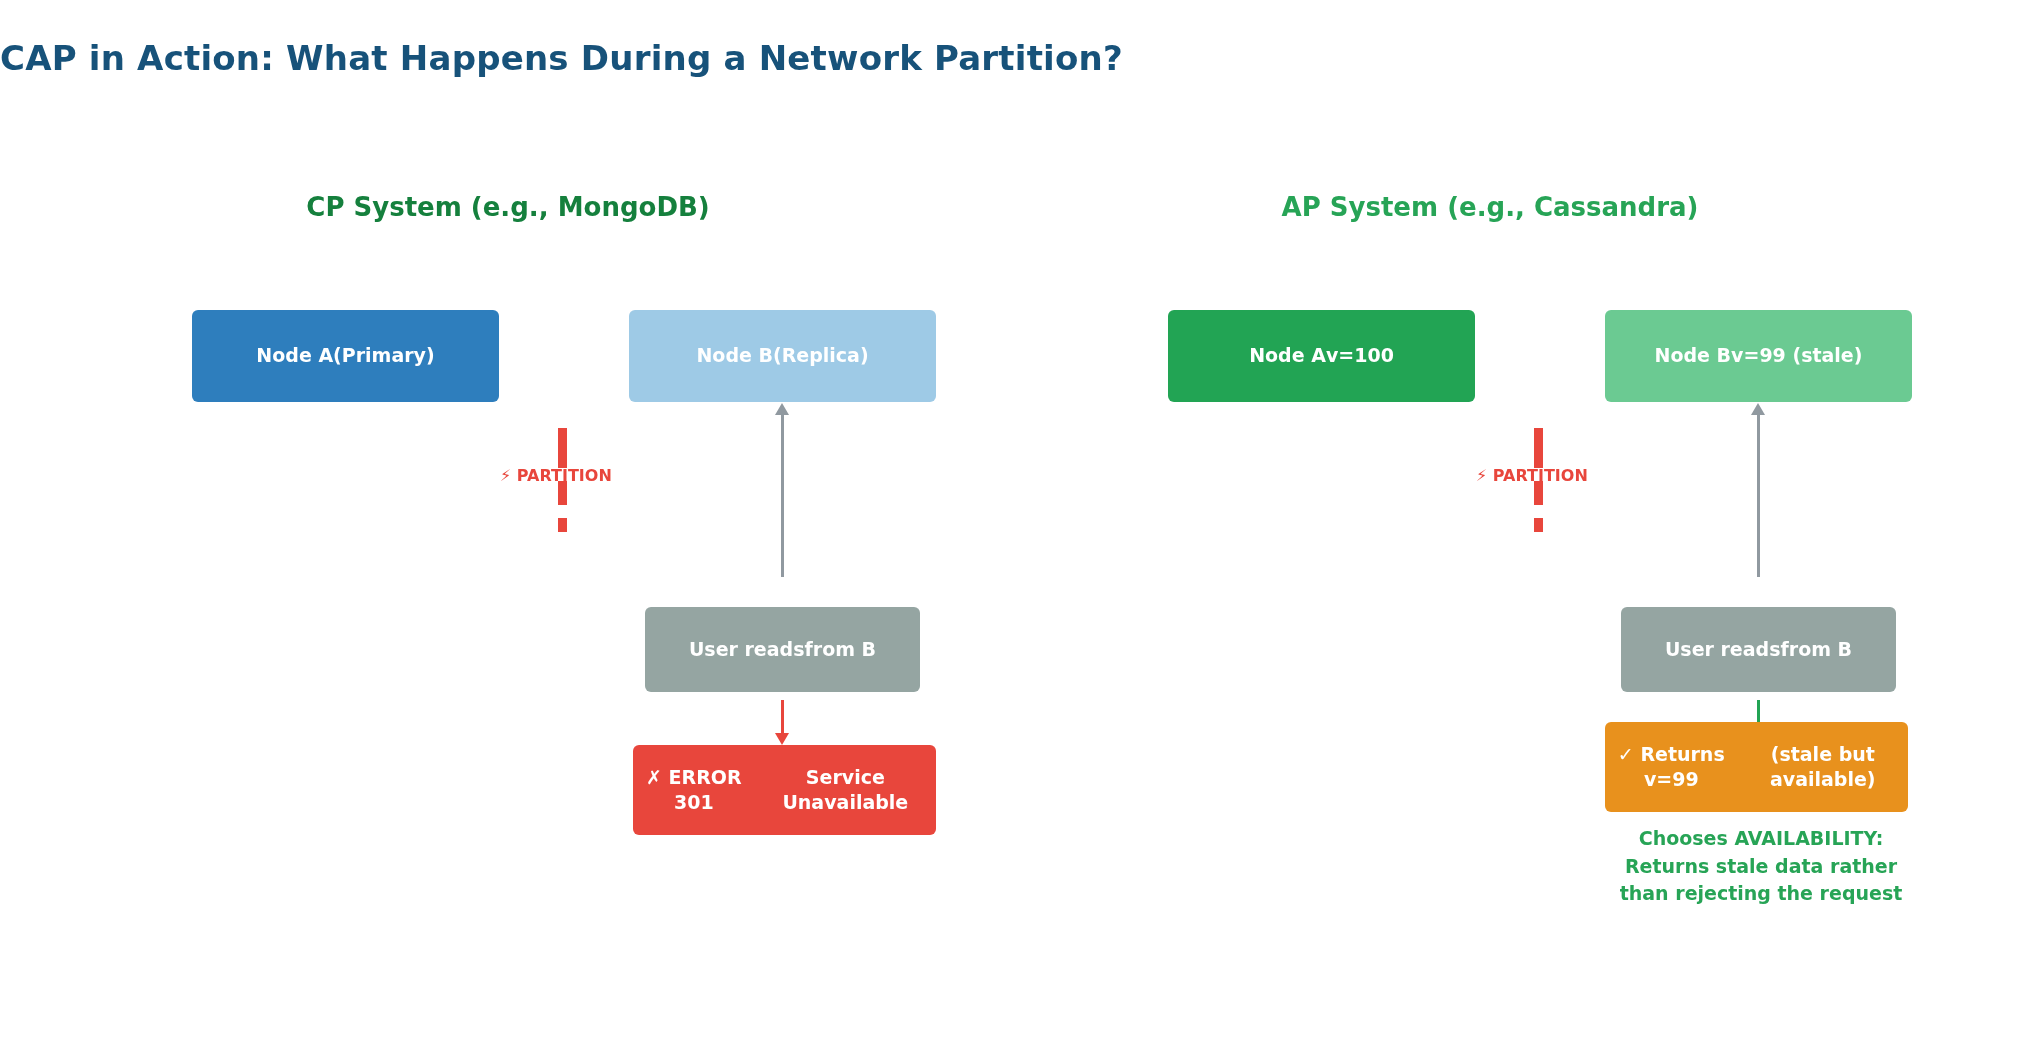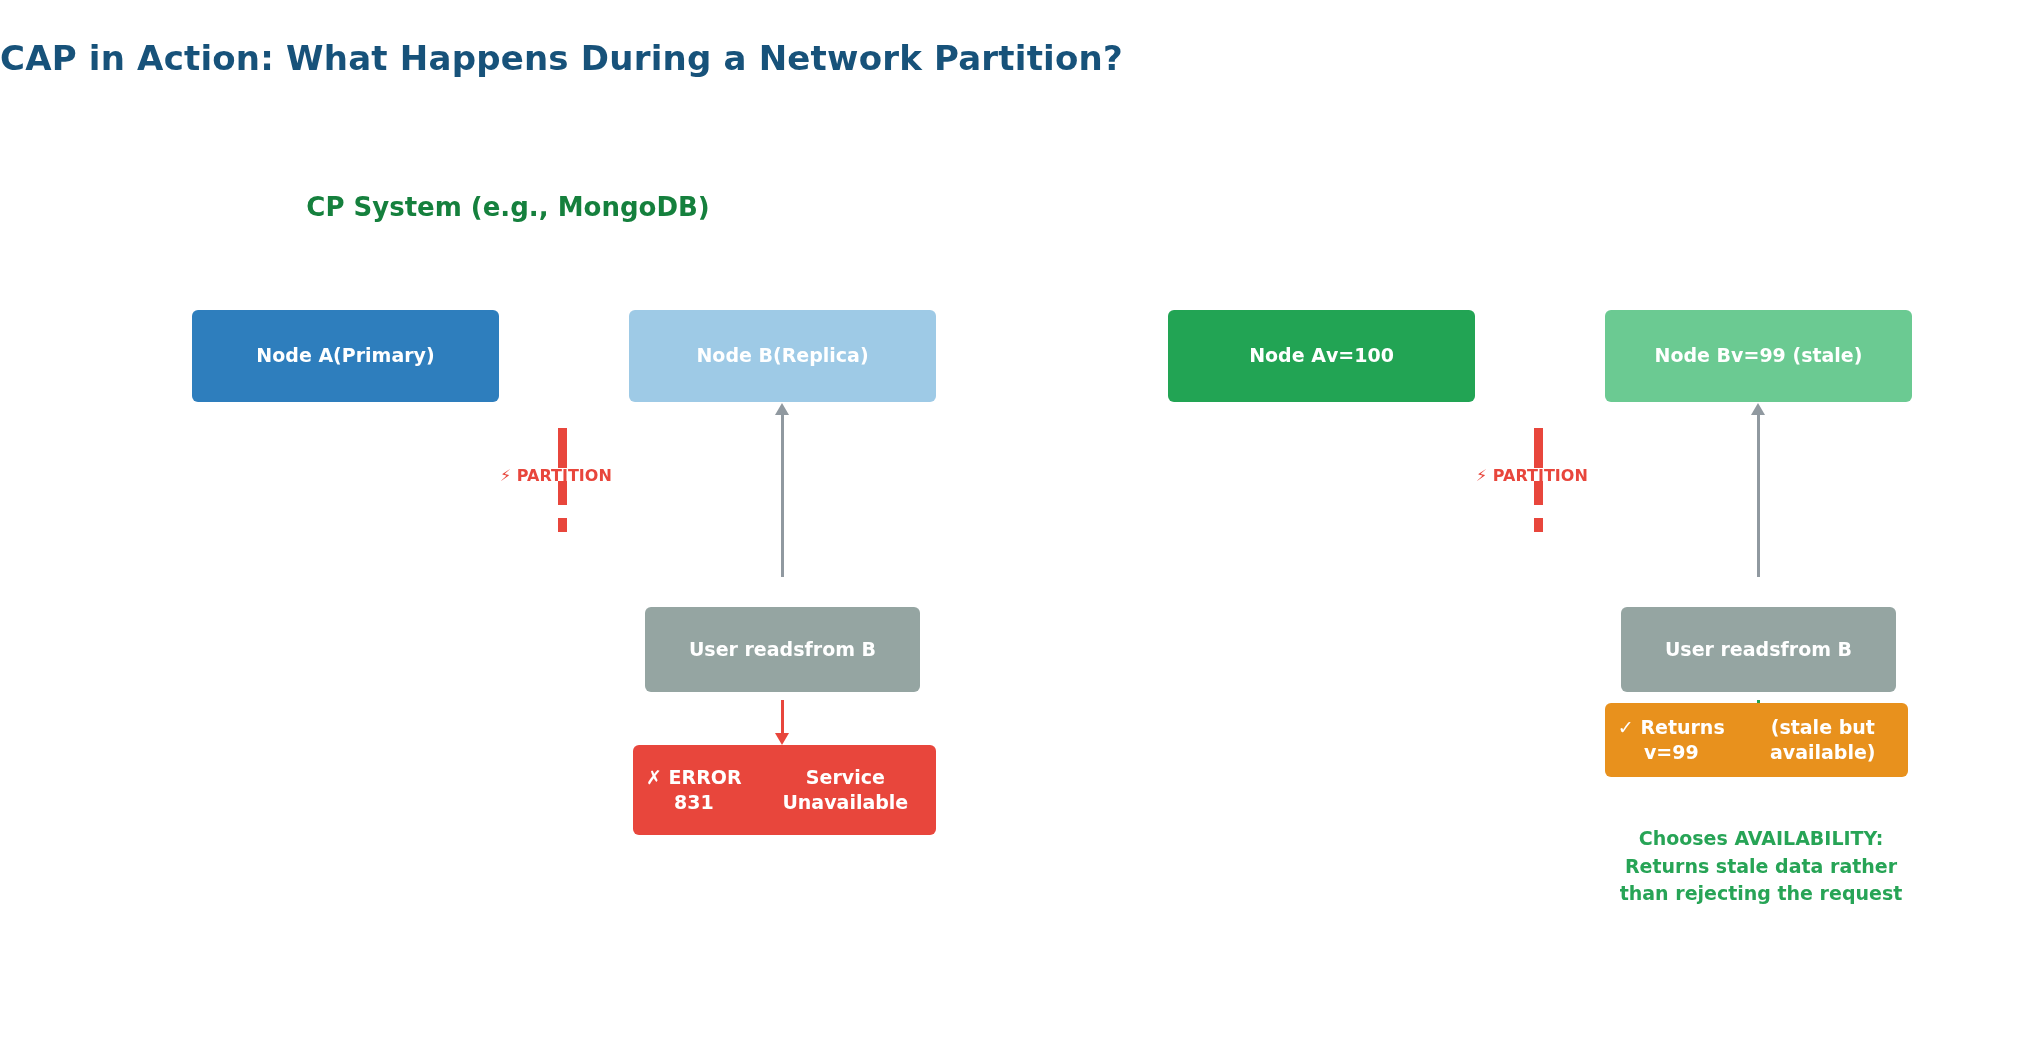--- a/index.html
+++ b/index.html
@@ -66,21 +66,21 @@
   
   #cp-node-a { left: 192px;  top: 310px; width: 307px; height: 92px; background: #2e7ebd; }
   #cp-node-b { left: 629px;  top: 310px; width: 307px; height: 92px; background: #9ecae6; }
   #cp-user    { left: 645px; top: 607px; width: 275px; height: 85px; background: #95a5a2; }
   #cp-result  { left: 633px; top: 745px; width: 303px; height: 90px; background: #e8463c; }
 
   
   #ap-node-a { left: 1168px; top: 310px; width: 307px; height: 92px; background: #22a454; }
   #ap-node-b { left: 1605px; top: 310px; width: 307px; height: 92px; background: #6bca92; }
   #ap-user    { left: 1621px; top: 607px; width: 275px; height: 85px; background: #95a5a2; }
-  #ap-result  { left: 1605px; top: 703px; width: 303px; height: 74px; background: #e8911d; }
+  #ap-result  { left: 1605px; top: 722px; width: 303px; height: 90px; background: #e8911d; }
 
   .partition-label {
     position: absolute;
     font-size: 16px;
     font-weight: bold;
     color: #e8463c;
     white-space: nowrap;
     margin-left: 12px;
   }
   #cp-partition-label { left: 488px; top: 466px; }
@@ -183,25 +183,26 @@
   <div class="node-box" id="cp-user">
     <div class="line1">User reads</div>
     <div class="line2">from B</div>
   </div>
 
   <div class="arrow-down" id="cp-arrow-down">
     <div class="head"></div>
   </div>
 
   <div class="node-box" id="cp-result">
-    <div class="line1">✗ ERROR 831</div>
+    <div class="line1">✗ ERROR 301</div>
     <div class="line2">Service Unavailable</div>
   </div>
 
 
+  <div class="panel-title ap">AP System (e.g., Cassandra)</div>
 
   <div class="node-box" id="ap-node-a">
     <div class="line1">Node A</div>
     <div class="line2">v=100</div>
   </div>
 
   <div class="node-box" id="ap-node-b">
     <div class="line1">Node B</div>
     <div class="line2">v=99 (stale)</div>
   </div>

